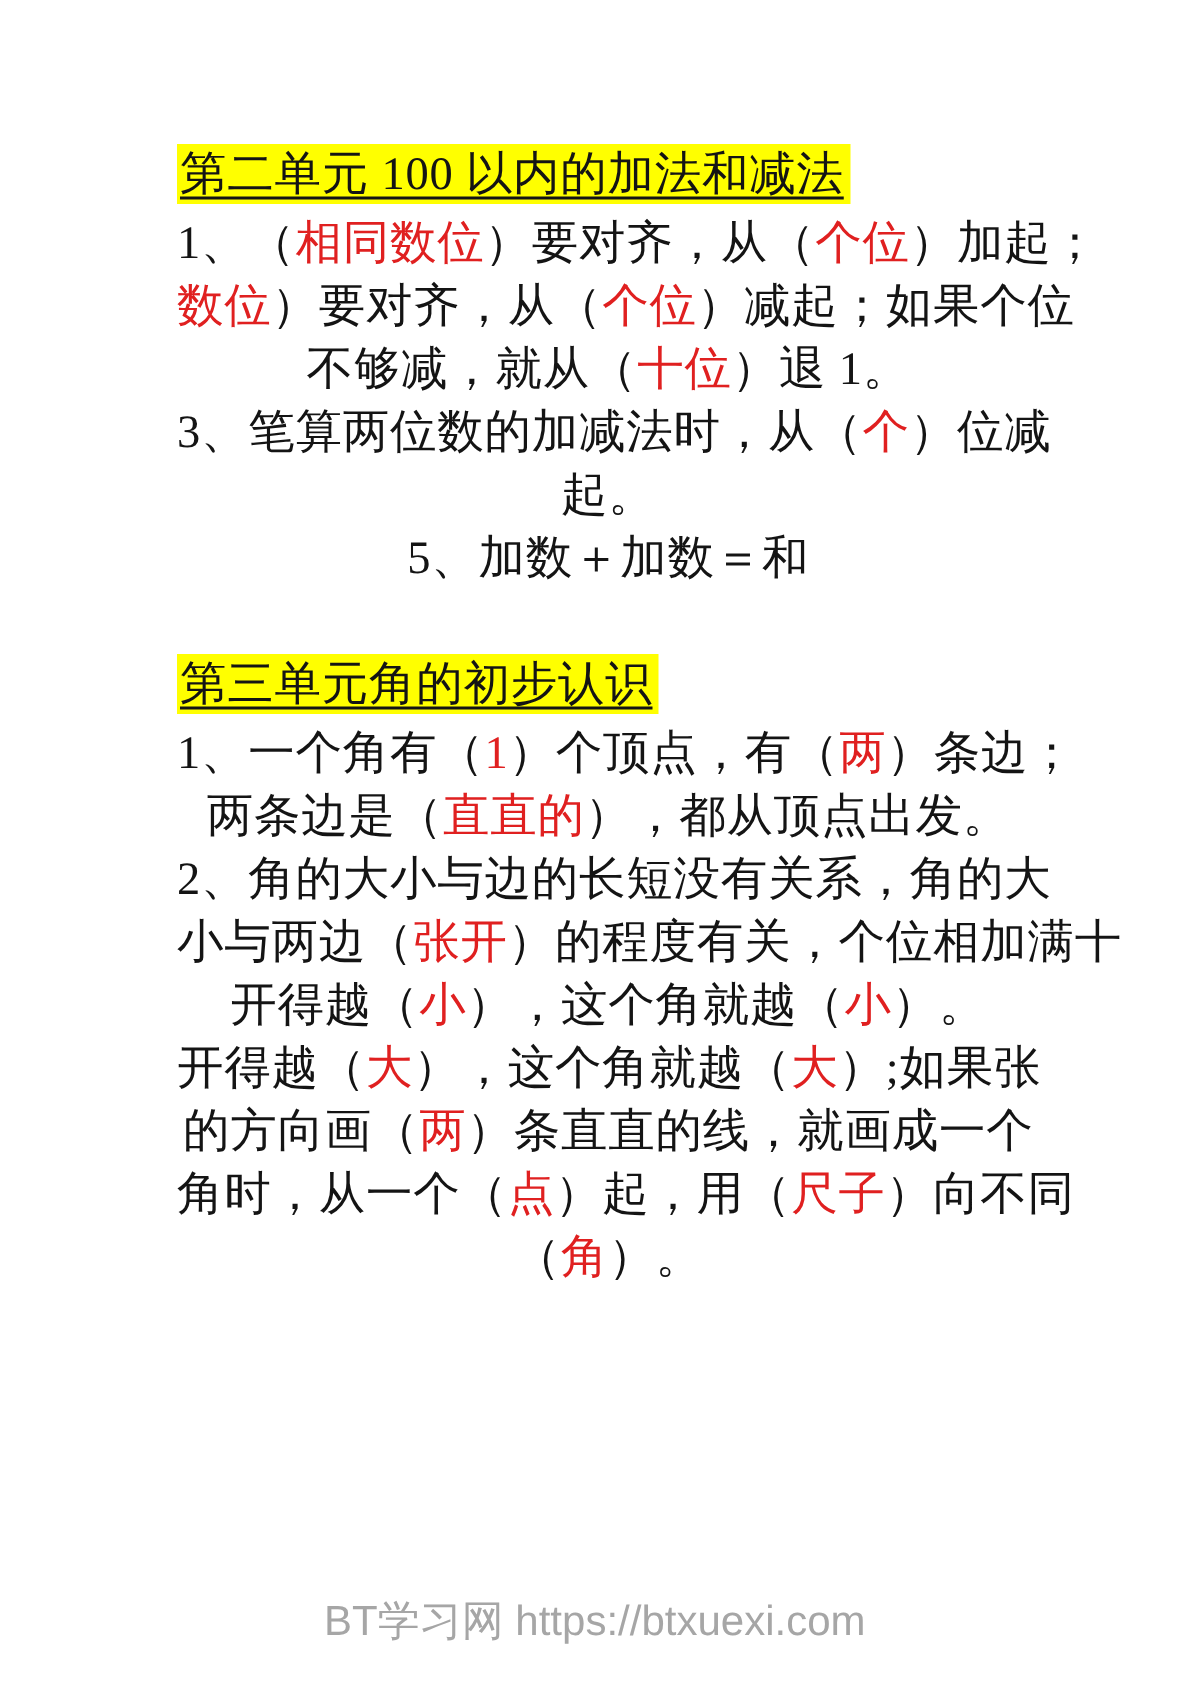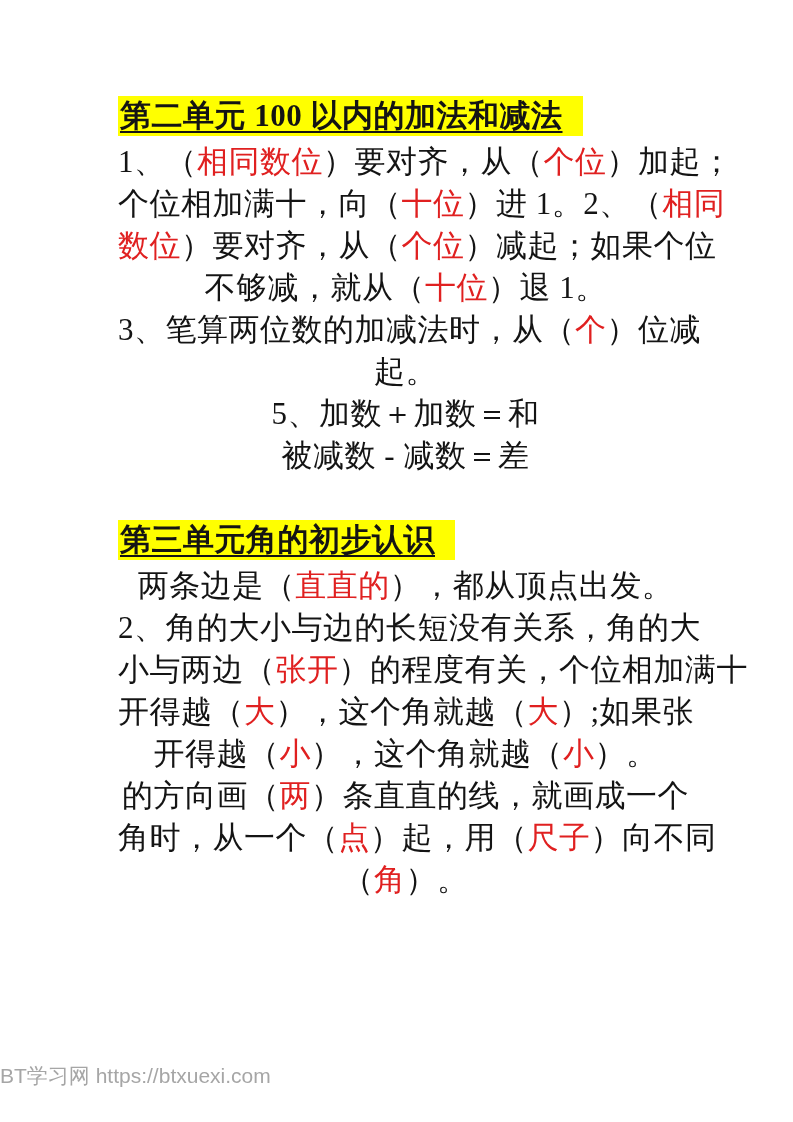--- a/index.html
+++ b/index.html
@@ -36,63 +36,62 @@
     margin:0 0 4px 0;
     font-size:31px;
     line-height:42px;
     font-weight:normal;
   }
   .hl{
     background:var(--hl);
     text-decoration:underline;
     text-underline-offset:5px;
     text-decoration-thickness:2px;
-    padding:2px 20px 3px 2px;
+    padding:2px 4px 3px 2px;
     letter-spacing:0.5px;
-    font-weight:bold;
   }
   .section-gap{height:42px;}
   .footer{
     position:absolute;
     left:0;right:0;
     top:1062px;
+    text-align:center;
     font-family:"Liberation Sans","DejaVu Sans",sans-serif;
-    font-size:21px;
+    font-size:28px;
     color:var(--wm);
   }
 </style>
 </head>
 <body>
 
 <div class="content">
 
   <section>
     <h2><span class="hl">第二单元 100 以内的加法和减法</span></h2>
     <div class="lines">
         <div class="line"><span class="">1、（</span><span class="red">相同数位</span><span class="">）要对齐，从（</span><span class="red">个位</span><span class="">）加起；</span></div>
-        <div class="line"><span class="">个位相加满十，向（</span><span class="red">十位</span><span class="">）进 1。2、（</span><span class="red">相同</span></div>
         <div class="line"><span class="red">数位</span><span class="">）要对齐，从（</span><span class="red">个位</span><span class="">）减起；如果个位</span></div>
         <div class="line"><span class="">不够减，就从（</span><span class="red">十位</span><span class="">）退 1。</span></div>
         <div class="line"><span class="">3、笔算两位数的加减法时，从（</span><span class="red">个</span><span class="">）位减</span></div>
         <div class="line"><span class="">起。</span></div>
         <div class="line"><span class="">5、加数＋加数＝和</span></div>
-        <div class="line"><span class="">被减数 - 减数＝差</span></div>
       </div>
   </section>
 
   <div class="section-gap"></div>
 
   <section>
     <h2><span class="hl">第三单元角的初步认识</span></h2>
     <div class="lines">
+        <div class="line"><span class="">1、一个角有（</span><span class="red">1</span><span class="">）个顶点，有（</span><span class="red">两</span><span class="">）条边；</span></div>
         <div class="line"><span class="">两条边是（</span><span class="red">直直的</span><span class="">），都从顶点出发。</span></div>
         <div class="line"><span class="">2、角的大小与边的长短没有关系，角的大</span></div>
         <div class="line"><span class="">小与两边（</span><span class="red">张开</span><span class="">）的程度有关，个位相加满十</span></div>
+        <div class="line"><span class="">开得越（</span><span class="red">小</span><span class="">），这个角就越（</span><span class="red">小</span><span class="">）。</span></div>
         <div class="line"><span class="">开得越（</span><span class="red">大</span><span class="">），这个角就越（</span><span class="red">大</span><span class="">）;如果张</span></div>
-        <div class="line"><span class="">开得越（</span><span class="red">小</span><span class="">），这个角就越（</span><span class="red">小</span><span class="">）。</span></div>
         <div class="line"><span class="">的方向画（</span><span class="red">两</span><span class="">）条直直的线，就画成一个</span></div>
         <div class="line"><span class="">角时，从一个（</span><span class="red">点</span><span class="">）起，用（</span><span class="red">尺子</span><span class="">）向不同</span></div>
         <div class="line"><span class="">（</span><span class="red">角</span><span class="">）。</span></div>
       </div>
   </section>
 
 </div>
 
 <div class="footer">BT学习网 https://btxuexi.com</div>
 

